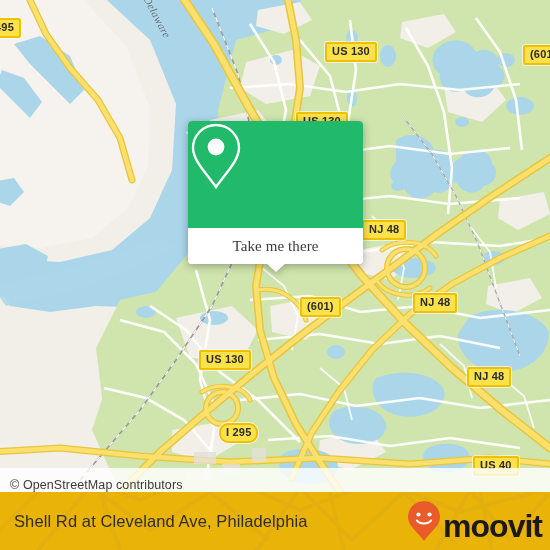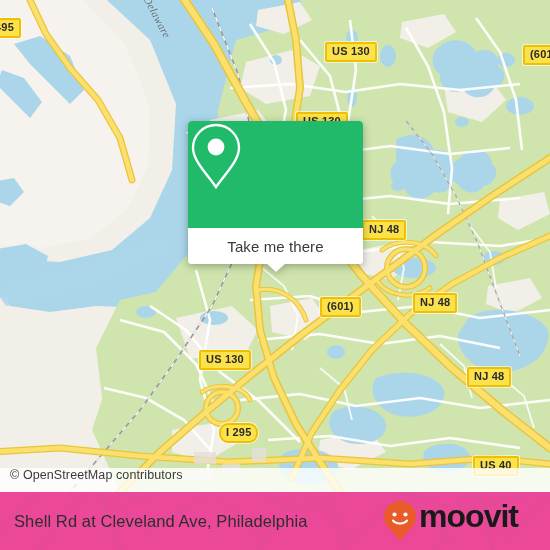--- a/index.html
+++ b/index.html
@@ -60,20 +60,21 @@
     left:188px; top:121px;
     width:175px; height:143px;
     filter:drop-shadow(0 2px 4px rgba(0,0,0,.30));
   }
   #popup-body {
     position:relative;
     width:175px; height:143px;
     border-radius:4px;
     overflow:hidden;
     background:#ffffff;
+    font-family:Liberation Serif, serif;
   }
   #popup-top {
     height:107px;
     background:#21ba6a;
     display:flex;
     align-items:center;
     justify-content:center;
   }
   #popup-bottom {
     height:36px;
@@ -96,57 +97,57 @@
     border-top:9px solid #ffffff;
   }
 
   
   #attribution {
     position:absolute;
     left:0; top:468px;
     width:550px; height:24px;
     background:rgba(255,255,255,.80);
     display:flex;
-    align-items:flex-start;
+    align-items:flex-end;
   }
   #attribution-text {
     font-size:12.5px;
     color:#3a3a3a;
     padding-left:10px;
     letter-spacing:.1px;
   }
 
   
   #footer {
     position:absolute;
     left:0; top:492px;
     width:550px; height:58px;
-    background:#ec4899;
+    background:#eab308;
     overflow:hidden;
   }
   #footer-watermark {
     position:absolute; left:0; top:-492px;
     opacity:.055;
     pointer-events:none;
   }
   #footer-title {
     position:absolute;
     left:14px; top:50%;
     transform:translateY(-50%);
     font-size:16.5px;
     color:#2e2e2e;
     letter-spacing:.1px;
     white-space:nowrap;
   }
   #brand {
     position:absolute;
-    right:32px; top:50%;
+    right:8px; top:50%;
     transform:translateY(-50%);
     display:flex;
-    align-items:flex-start;
+    align-items:flex-end;
     gap:2px;
   }
   #brand-text {
     font-size:32px;
     color:#1a1a1a;
     letter-spacing:-1px;
     font-weight:bold;
     line-height:1;
   }
 </style>
@@ -348,21 +349,21 @@
       </g>
     </svg>
 
     <div class="river-label" style="left:152px; top:-6px; transform:rotate(62deg); transform-origin:left top;">Delaware</div>
 
     <div class="shield yellow" style="left:-12px; top:18px;">495</div>
     <div class="shield yellow" style="left:325px; top:42px;">US 130</div>
     <div class="shield yellow" style="left:523px; top:45px;">(601</div>
     <div class="shield yellow" style="left:296px; top:112px;">US 130</div>
     <div class="shield yellow" style="left:362px; top:220px;">NJ 48</div>
-    <div class="shield yellow" style="left:320px; top:297px;">(601)</div>
+    <div class="shield yellow" style="left:300px; top:297px;">(601)</div>
     <div class="shield yellow" style="left:413px; top:293px;">NJ 48</div>
     <div class="shield yellow" style="left:199px; top:350px;">US 130</div>
     <div class="shield yellow" style="left:467px; top:367px;">NJ 48</div>
     <div class="shield yellow" style="left:219px; top:423px;border-radius:9px;">I 295</div>
     <div class="shield yellow" style="left:452px; top:456px;margin-left:21px;">US 40</div>
 
     <div id="popup">
       <div id="popup-body">
         <div id="popup-top">
           <svg width="56" height="70" viewBox="0 0 56 70">

